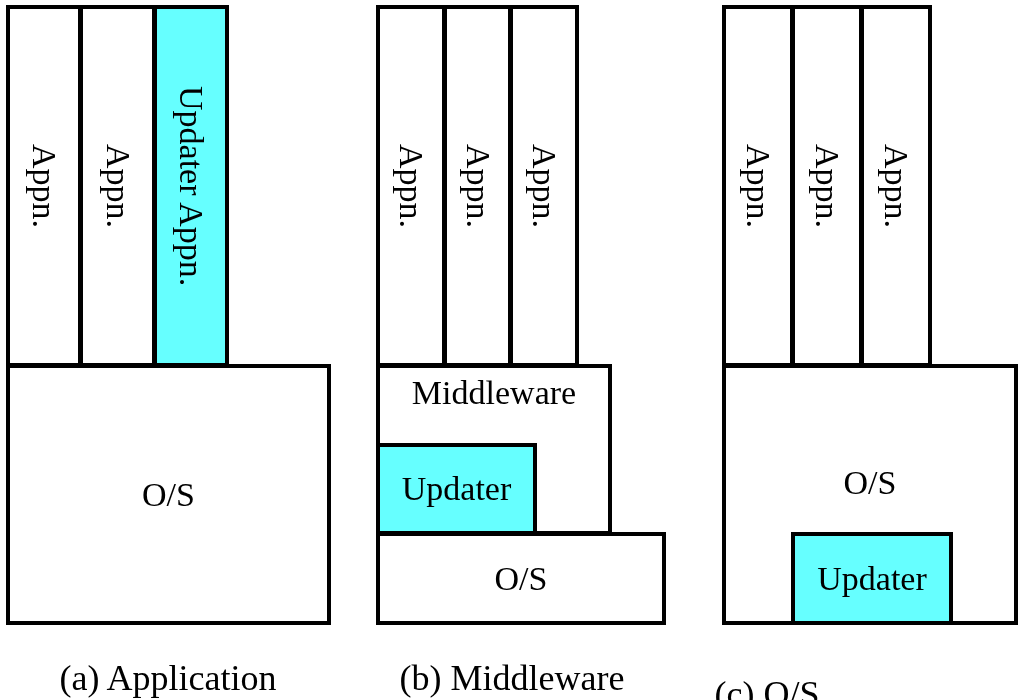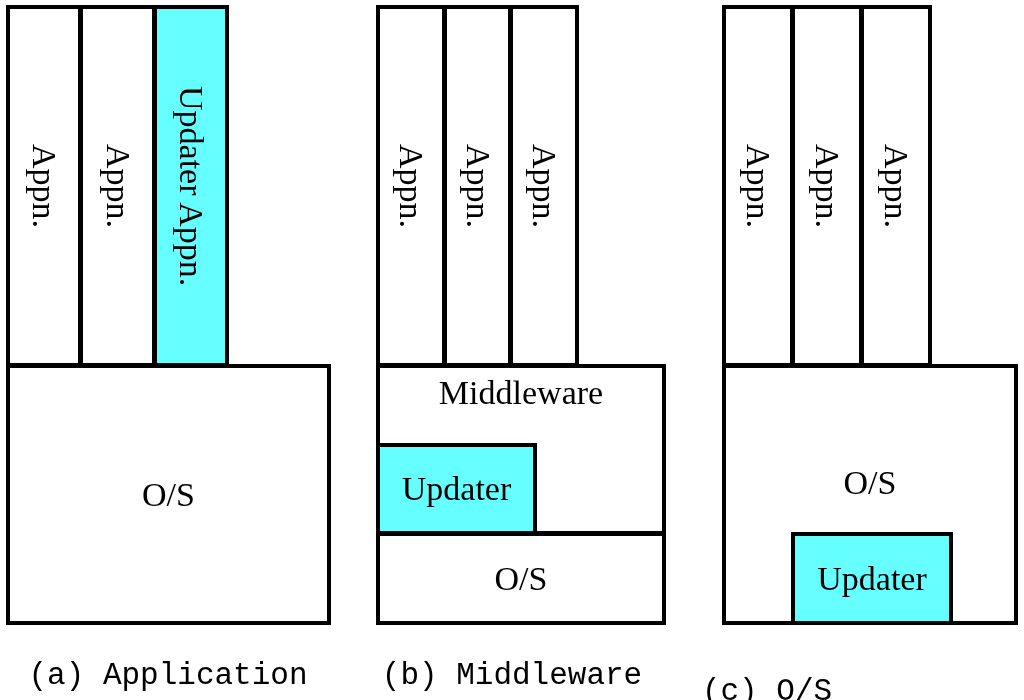--- a/index.html
+++ b/index.html
@@ -67,26 +67,25 @@
   }
 
   
   .label-upper-c {
     align-items: flex-start;
     padding-top: 98px;
   }
 
   .caption {
     position: absolute;
-    font-size: 31px;
+    font-size: 36px;
     line-height: 1;
     white-space: nowrap;
     text-align: left;
     transform: translateX(-50%);
-    font-family: Liberation Mono, monospace;
   }
 </style>
 </head>
 <body>
 
 <div class="figure">
 
   <div class="panel">
 
     <div class="box" style="left:6px; top:5px; width:76px; height:362px;">
@@ -115,21 +114,21 @@
     </div>
 
     <div class="box" style="left:443px; top:5px; width:69px; height:362px;">
       <span class="col-label">Appn.</span>
     </div>
 
     <div class="box" style="left:509px; top:5px; width:70px; height:362px;">
       <span class="col-label">Appn.</span>
     </div>
 
-    <div class="box label-top" style="left:376px; top:364px; width:290px; height:171px;">
+    <div class="box label-top" style="left:376px; top:364px; width:236px; height:171px;">
       <span class="h-label">Middleware</span>
     </div>
 
     <div class="box cyan" style="left:376px; top:443px; width:161px; height:92px;">
       <span class="h-label">Updater</span>
     </div>
 
     <div class="box" style="left:376px; top:532px; width:290px; height:93px;">
       <span class="h-label">O/S</span>
     </div>

